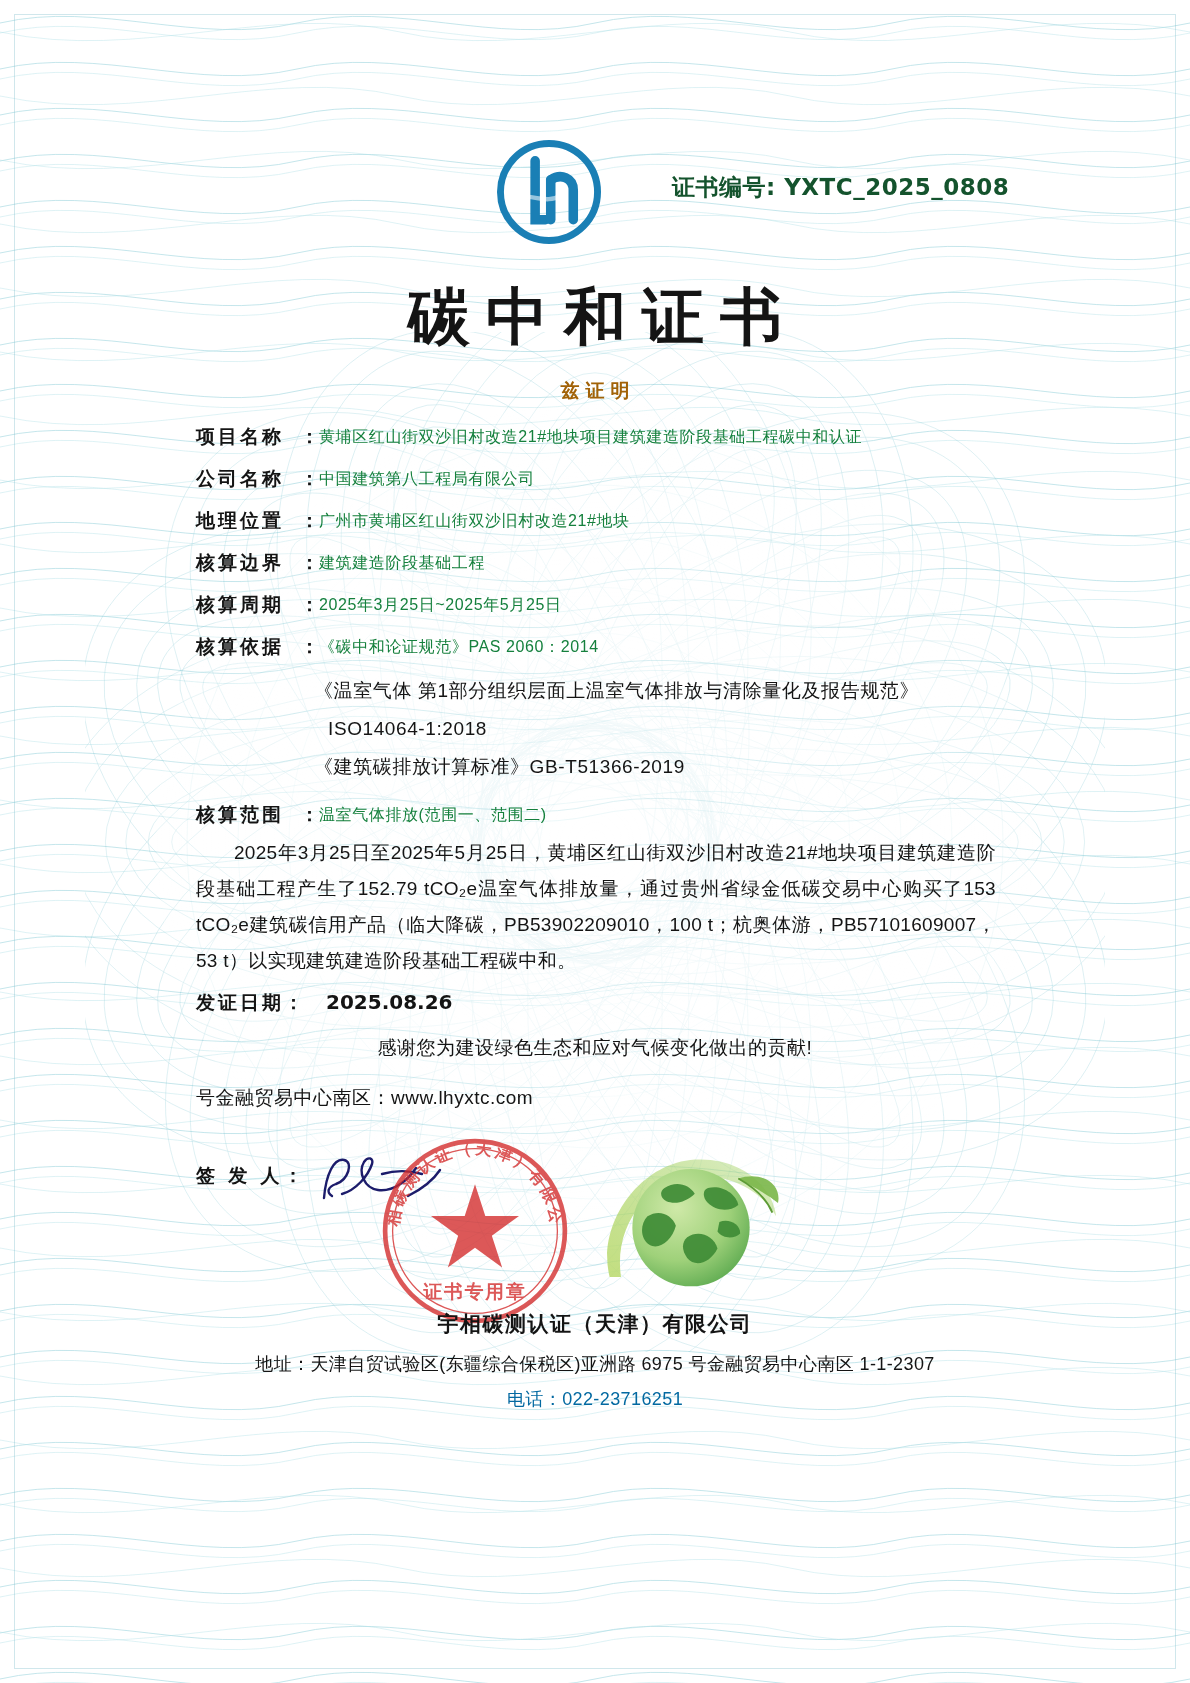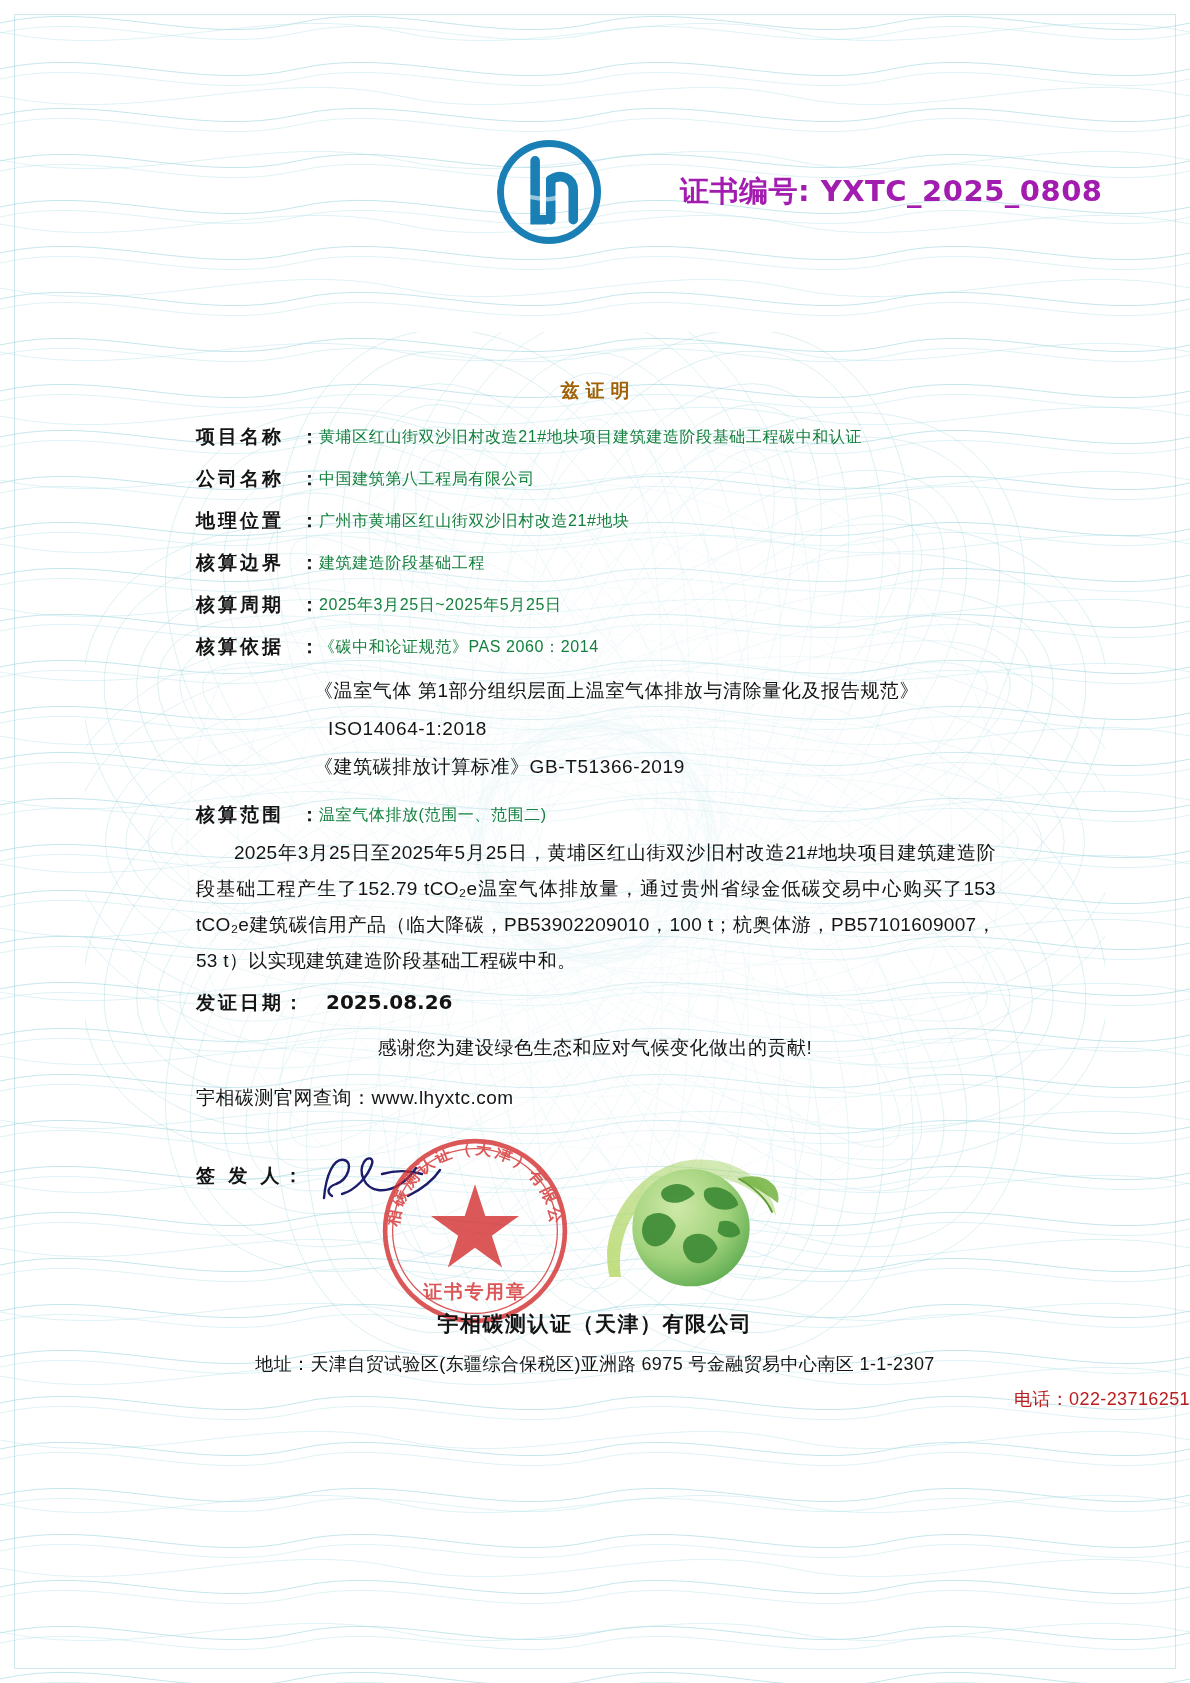--- a/index.html
+++ b/index.html
@@ -65,26 +65,25 @@
     position: absolute;
     left: 497px;
     top: 0;
     width: 104px;
     height: 104px;
   }
   .cert-no {
     position: absolute;
     left: 672px;
     top: 32px;
-    font-size: 29px;
-    font-weight: bold;
-    color: #a21caf;
+    font-size: 23px;
+    font-weight: bold;
+    color: #14532d;
     letter-spacing: .5px;
     font-family: "DejaVu Sans", sans-serif;
-    margin-left: 8px;
   }
 
   .main-title {
     position: absolute;
     top: 275px;
     width: 100%;
     text-align: center;
     font-size: 62px;
     font-weight: bold;
     letter-spacing: 16px;
@@ -252,23 +251,22 @@
     margin-bottom: 14px;
   }
   .footer-addr {
     font-size: 18px;
     color: #141414;
     letter-spacing: .4px;
     margin-bottom: 11px;
   }
   .footer-tel {
     font-size: 18px;
-    color: #b91c1c;
+    color: #0369a1;
     letter-spacing: .4px;
-    text-align: right;
   }
 </style>
 </head>
 <body>
 
 <div class="page">
 
   <div class="bg-layer">
     <svg class="bg-wave" viewBox="0 0 1190 1683" preserveAspectRatio="none">
       <defs>
@@ -336,20 +334,21 @@
       <svg class="logo" viewBox="0 0 120 120">
         <circle cx="60" cy="60" r="56" fill="none" stroke="#1a7fb5" stroke-width="8"></circle>
         <path d="M44 24 L44 92 L56 92" fill="none" stroke="#1a7fb5" stroke-width="11" stroke-linecap="round"></path>
         <path d="M62 46 C 74 38, 88 44, 88 58 L88 92" fill="none" stroke="#1a7fb5" stroke-width="11" stroke-linecap="round"></path>
         <path d="M62 46 L62 92" fill="none" stroke="#1a7fb5" stroke-width="11" stroke-linecap="round"></path>
         <path d="M20 70 C 38 58, 54 76, 74 64" fill="none" stroke="#ffffff" stroke-width="5" opacity="0.55"></path>
       </svg>
       <div class="cert-no">证书编号: YXTC_2025_0808</div>
     </div>
 
+    <div class="main-title">碳中和证书</div>
     <div class="subtitle">兹证明</div>
 
     <div class="fields">
 
       <div class="field-row">
         <div class="field-label">项目名称</div>
         <div class="field-colon">：</div>
         <div class="field-value">黄埔区红山街双沙旧村改造21#地块项目建筑建造阶段基础工程碳中和认证</div>
       </div>
 
@@ -395,21 +394,21 @@
     </div>
 
     <div class="body-para">2025年3月25日至2025年5月25日，黄埔区红山街双沙旧村改造21#地块项目建筑建造阶段基础工程产生了152.79 tCO₂e温室气体排放量，通过贵州省绿金低碳交易中心购买了153 tCO₂e建筑碳信用产品（临大降碳，PB53902209010，100 t；杭奥体游，PB57101609007，53 t）以实现建筑建造阶段基础工程碳中和。</div>
 
     <div class="issue-row">
       <span class="issue-label">发证日期：</span>
       <span class="issue-date">2025.08.26</span>
     </div>
 
     <div class="thanks">感谢您为建设绿色生态和应对气候变化做出的贡献!</div>
-    <div class="website">宇相碳测官网查询：www.lhyxtc.com</div>
+    <div class="website">号金融贸易中心南区：www.lhyxtc.com</div>
 
     <div class="signer-label">签 发 人：</div>
 
     <svg class="signature" viewBox="0 0 170 80">
       <g fill="none" stroke="#1c1c6b" stroke-width="2.4" stroke-linecap="round">
         <path d="M12 58 C 14 34, 22 18, 32 20 C 42 22, 36 40, 24 44 C 16 47, 14 52, 20 56"></path>
         <path d="M30 54 C 44 50, 56 36, 60 24 C 62 18, 56 16, 52 22 C 46 32, 52 48, 66 50 C 82 52, 96 40, 104 28"></path>
         <path d="M70 34 C 84 30, 96 30, 110 34"></path>
         <path d="M96 56 C 108 50, 120 42, 128 30"></path>
       </g>

